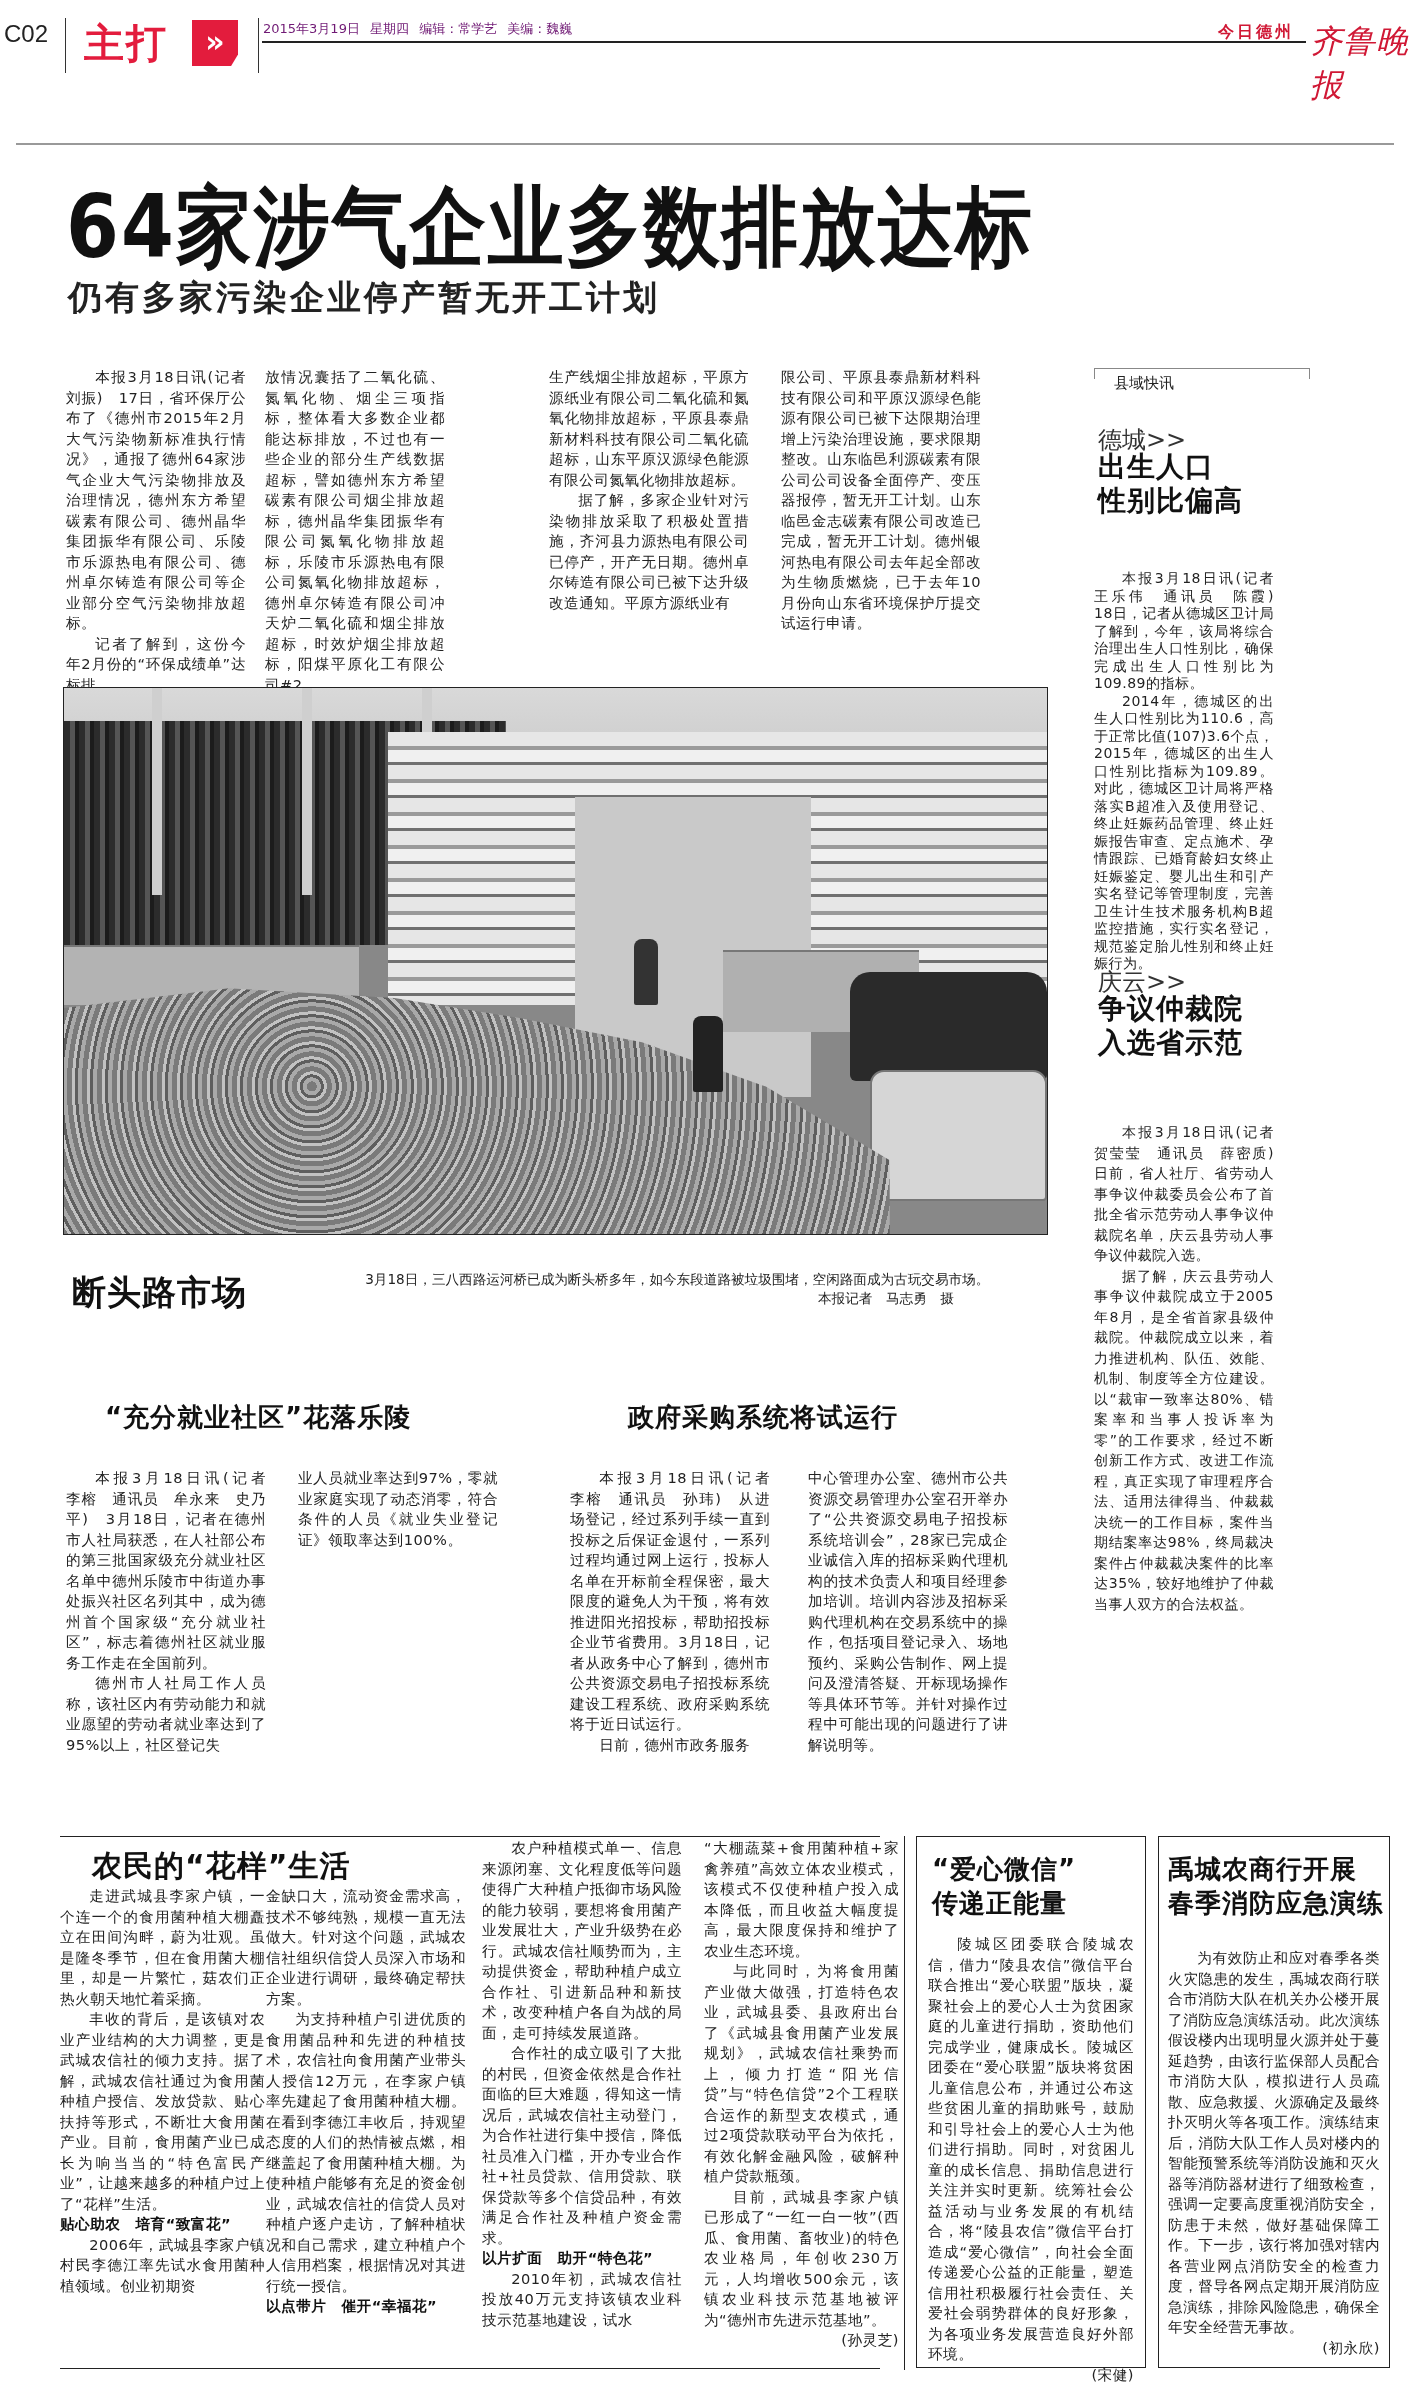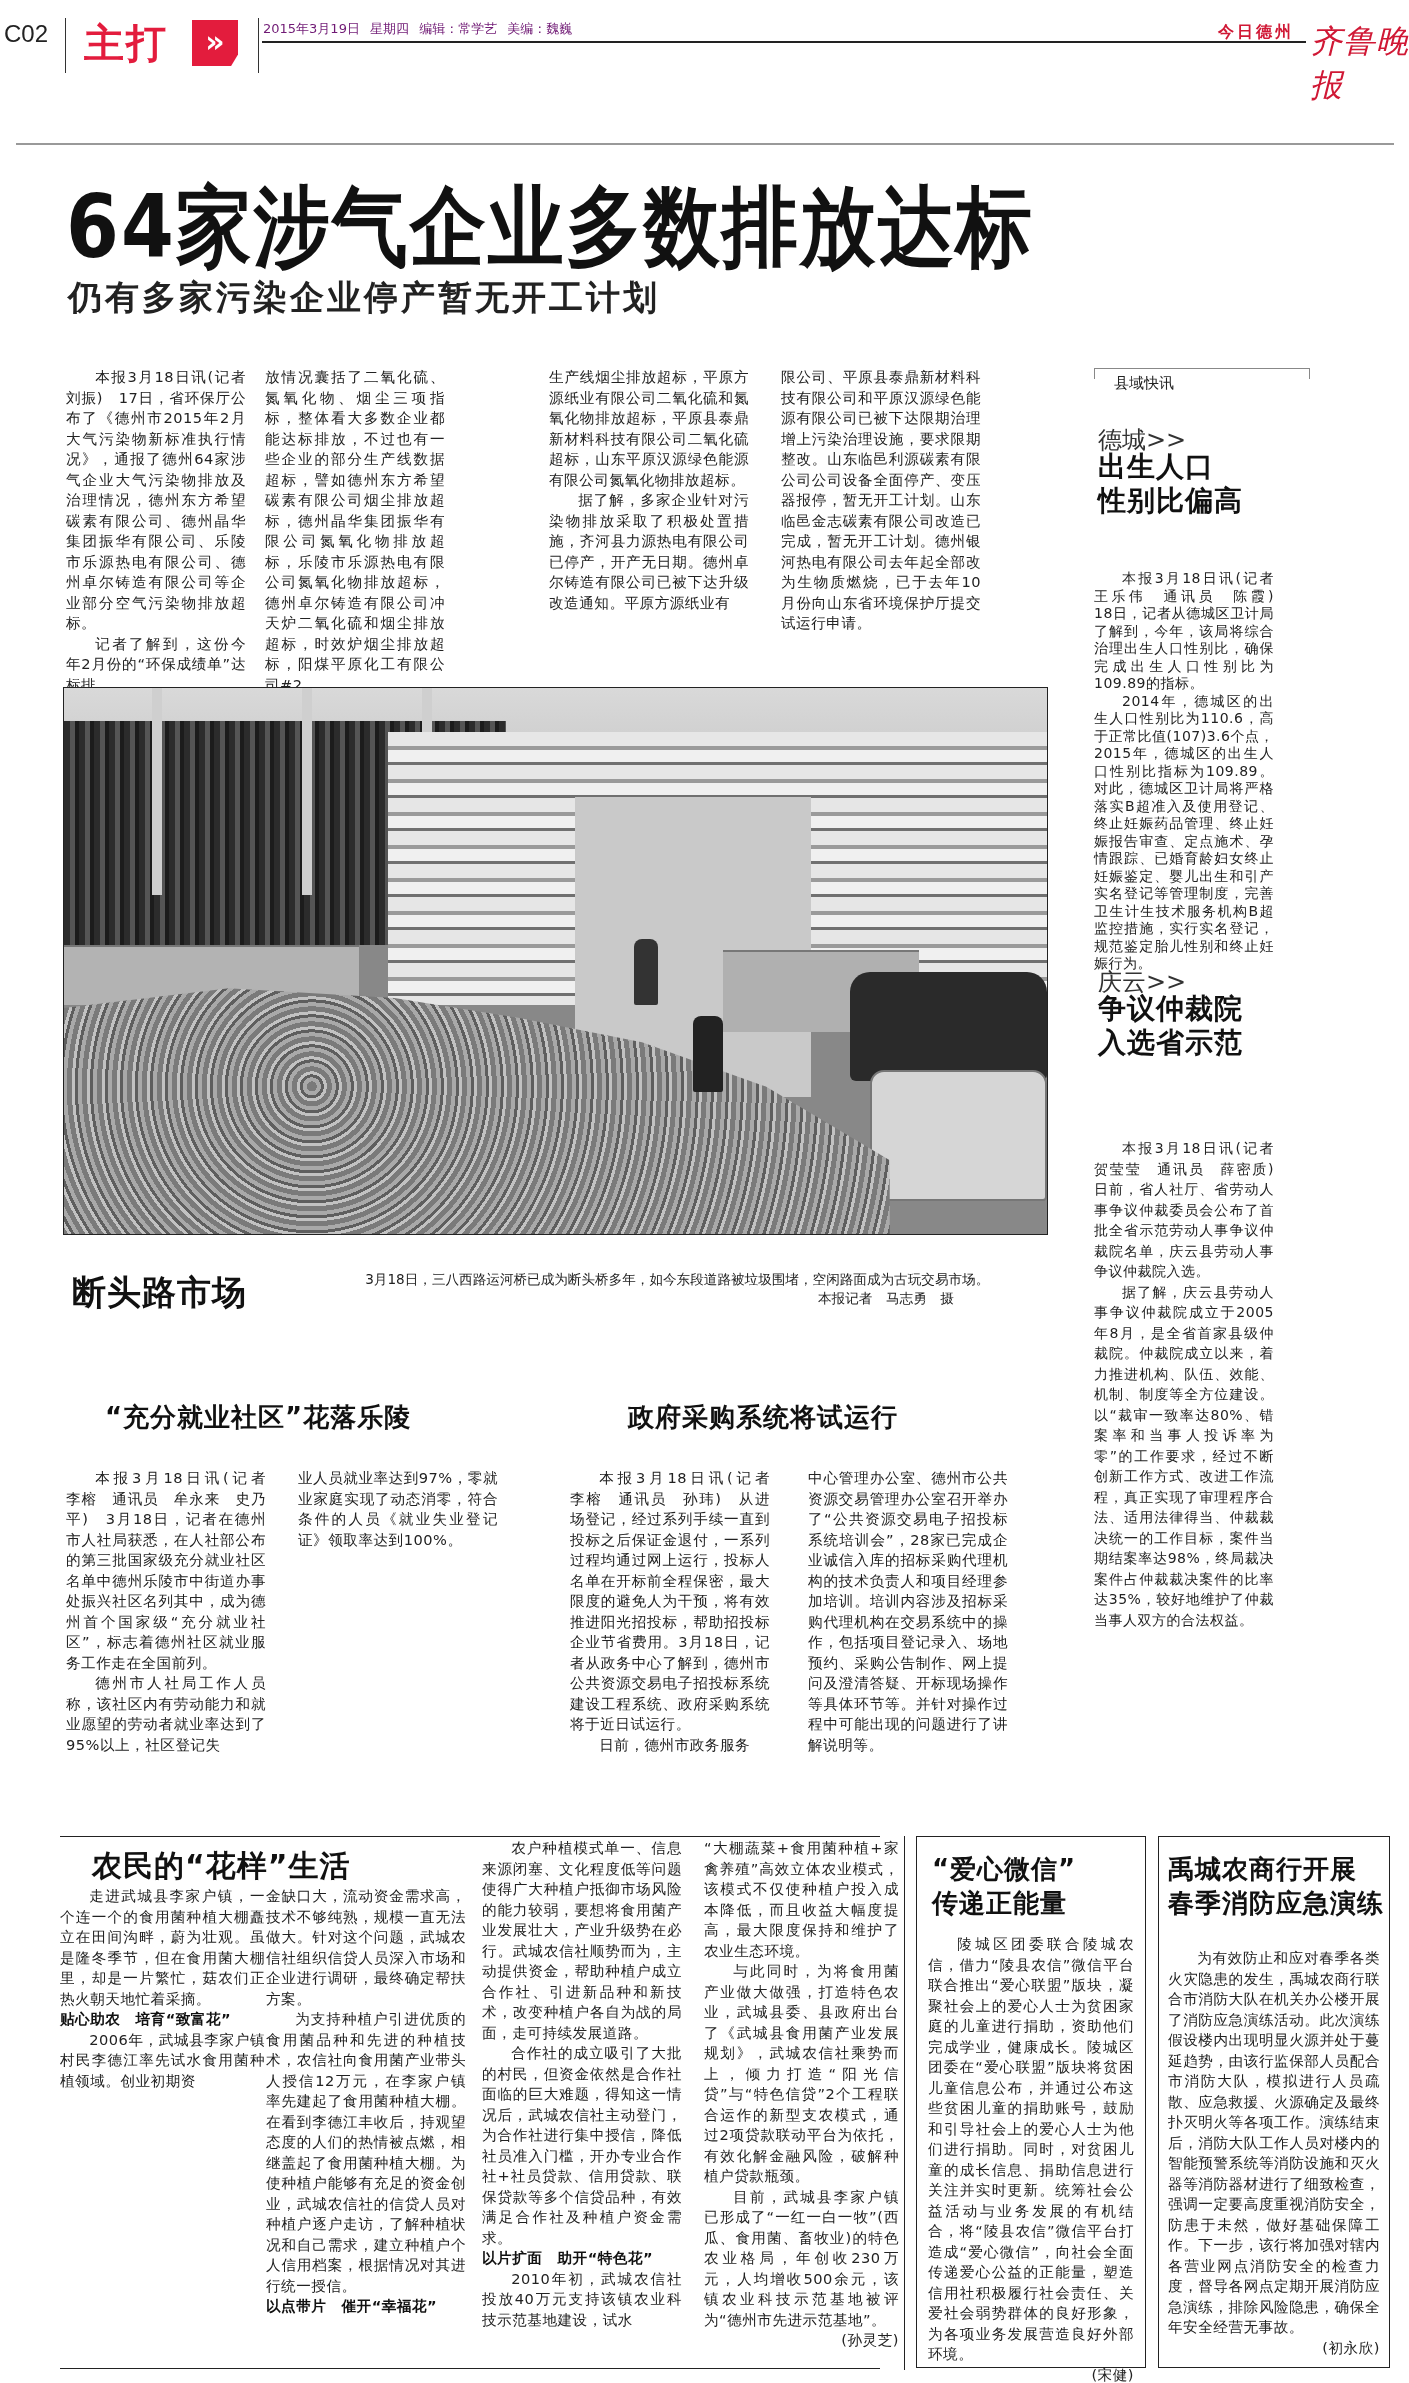--- a/index.html
+++ b/index.html
@@ -57,21 +57,21 @@
   
   #county-box { left: 1094px; top: 368px; width: 216px; height: 11px; border: 1px solid #888; border-bottom: none; }
   #county-label { left: 1110px; top: 374px; font-size: 15px; color: #222; background: #fff; padding: 0 10px 0 4px; }
   .side-region { font-size: 24px; color: #333; }
   .side-title { font-size: 28px; font-weight: bold; color: #111; line-height: 34px; letter-spacing: 1px; }
   #s1-region { left: 1098px; top: 424px; }
   #s1-title { left: 1098px; top: 450px; width: 220px; }
   #s1-body { left: 1094px; top: 528px; width: 180px; font-size: 14px; line-height: 17.5px; }
   #s2-region { left: 1098px; top: 966px; }
   #s2-title { left: 1098px; top: 992px; width: 220px; }
-  #s2-body { left: 1094px; top: 1122px; width: 180px; font-size: 14px; line-height: 20.5px; margin-top: 16px; }
+  #s2-body { left: 1094px; top: 1122px; width: 180px; font-size: 14px; line-height: 20.5px; }
 
   
   .mid-title { font-size: 26px; font-weight: bold; color: #111; letter-spacing: 1px; }
   #b-title { left: 105px; top: 1400px; }
   #c-title { left: 628px; top: 1400px; }
   #b-c1 { left: 66px; top: 1468px; width: 200px; }
   #b-c2 { left: 298px; top: 1468px; width: 200px; }
   #c-c1 { left: 570px; top: 1468px; width: 200px; }
   #c-c2 { left: 808px; top: 1468px; width: 200px; }
 
@@ -183,20 +183,21 @@
 <div class="abs body-text" id="c-c2">
   <p class="noindent">中心管理办公室、德州市公共资源交易管理办公室召开举办了“公共资源交易电子招投标系统培训会”，28家已完成企业诚信入库的招标采购代理机构的技术负责人和项目经理参加培训。培训内容涉及招标采购代理机构在交易系统中的操作，包括项目登记录入、场地预约、采购公告制作、网上提问及澄清答疑、开标现场操作等具体环节等。并针对操作过程中可能出现的问题进行了讲解说明等。</p>
 </div>
 
 <div class="abs" id="bottom-rule-top"></div>
 <div class="abs" id="bottom-rule-bot"></div>
 <h3 class="abs" id="d-title">农民的“花样”生活</h3>
 
 <div class="abs body-text" id="d-c1">
   <p>走进武城县李家户镇，一个连一个的食用菌种植大棚矗立在田间沟畔，蔚为壮观。虽是隆冬季节，但在食用菌大棚里，却是一片繁忙，菇农们正热火朝天地忙着采摘。</p>
+  <p>丰收的背后，是该镇对农业产业结构的大力调整，更是武城农信社的倾力支持。据了解，武城农信社通过为食用菌种植户授信、发放贷款、贴心扶持等形式，不断壮大食用菌产业。目前，食用菌产业已成长为响当当的“特色富民产业”，让越来越多的种植户过上了“花样”生活。</p>
   <p class="sub">贴心助农　培育“致富花”</p>
   <p>2006年，武城县李家户镇村民李德江率先试水食用菌种植领域。创业初期资</p>
 </div>
 <div class="abs body-text" id="d-c2">
   <p class="noindent">金缺口大，流动资金需求高，技术不够纯熟，规模一直无法做大。针对这个问题，武城农信社组织信贷人员深入市场和企业进行调研，最终确定帮扶方案。</p>
   <p>为支持种植户引进优质的食用菌品种和先进的种植技术，农信社向食用菌产业带头人授信12万元，在李家户镇率先建起了食用菌种植大棚。在看到李德江丰收后，持观望态度的人们的热情被点燃，相继盖起了食用菌种植大棚。为使种植户能够有充足的资金创业，武城农信社的信贷人员对种植户逐户走访，了解种植状况和自己需求，建立种植户个人信用档案，根据情况对其进行统一授信。</p>
   <p class="sub">以点带片　催开“幸福花”</p>
 </div>
 <div class="abs body-text" id="d-c3">
   <p>农户种植模式单一、信息来源闭塞、文化程度低等问题使得广大种植户抵御市场风险的能力较弱，要想将食用菌产业发展壮大，产业升级势在必行。武城农信社顺势而为，主动提供资金，帮助种植户成立合作社、引进新品种和新技术，改变种植户各自为战的局面，走可持续发展道路。</p>

